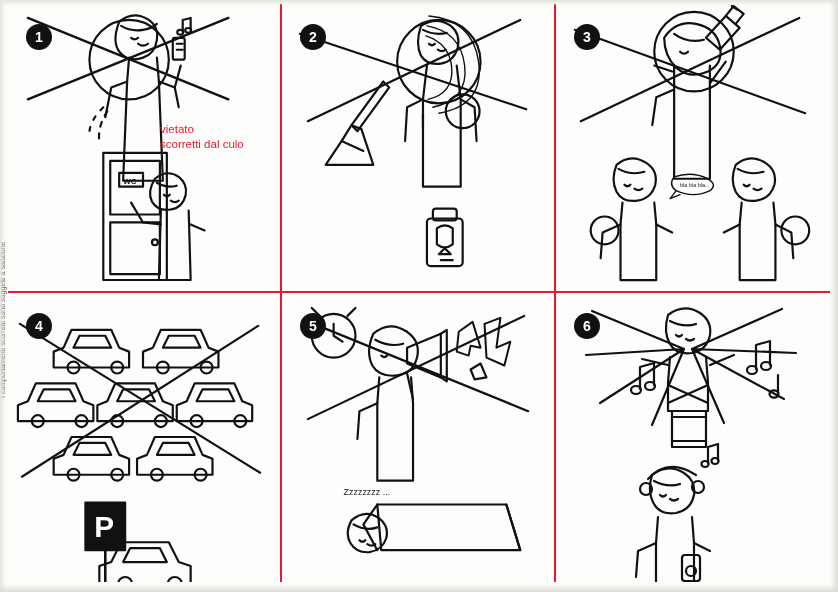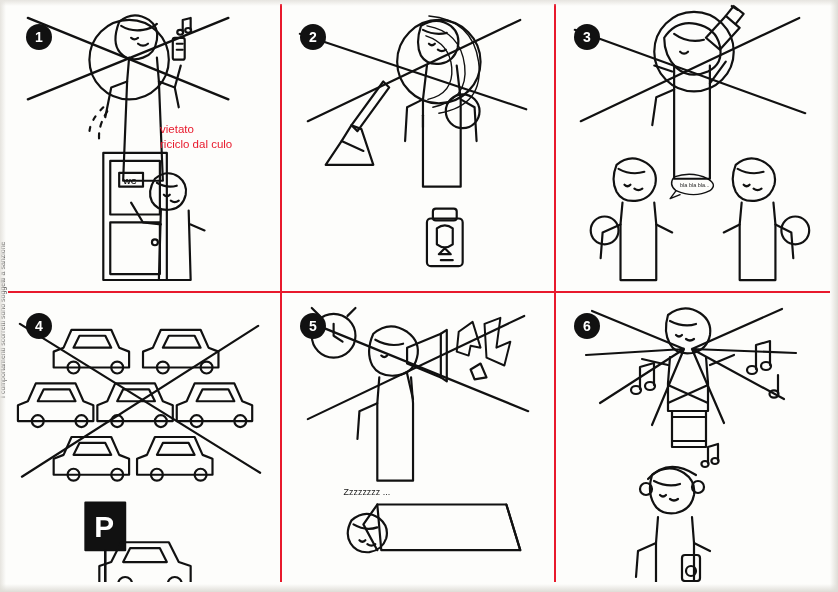--- a/index.html
+++ b/index.html
@@ -168,21 +168,21 @@
           <path d="M150 180 q10 6 20 3"></path>
           <path d="M157 192 q3 3 6 0"></path>
           <path d="M164 198 q4 3 8 0"></path>
           <path d="M154 208 l-2 70 l32 0 l-2 -70"></path>
           <path d="M154 222 l-18 -2 l-12 -20"></path>
           <path d="M184 222 l14 6"></path>
         </g>
         <text class="wc-text" x="116" y="181">WC</text>
       </svg>
       <div class="caption" style="left:152px; top:118px; width:110px;">vietato
-riciclo dal culo</div>
+scorretti dal culo</div>
     </div>
 
     <div class="panel c2 r1">
       <div class="num-badge">2</div>
       <svg class="art" viewBox="0 0 274 289">
         <g fill="none" stroke="#111" stroke-width="2.2" stroke-linecap="round" stroke-linejoin="round">
 
           <path d="M148 12 q44 4 50 46 q6 44 -40 52" stroke-width="1.4"></path>
           <path d="M146 22 q34 6 38 40 q4 34 -32 42" stroke-width="1.4"></path>
           <path d="M145 32 q24 8 26 32 q2 26 -24 32" stroke-width="1.4"></path>

